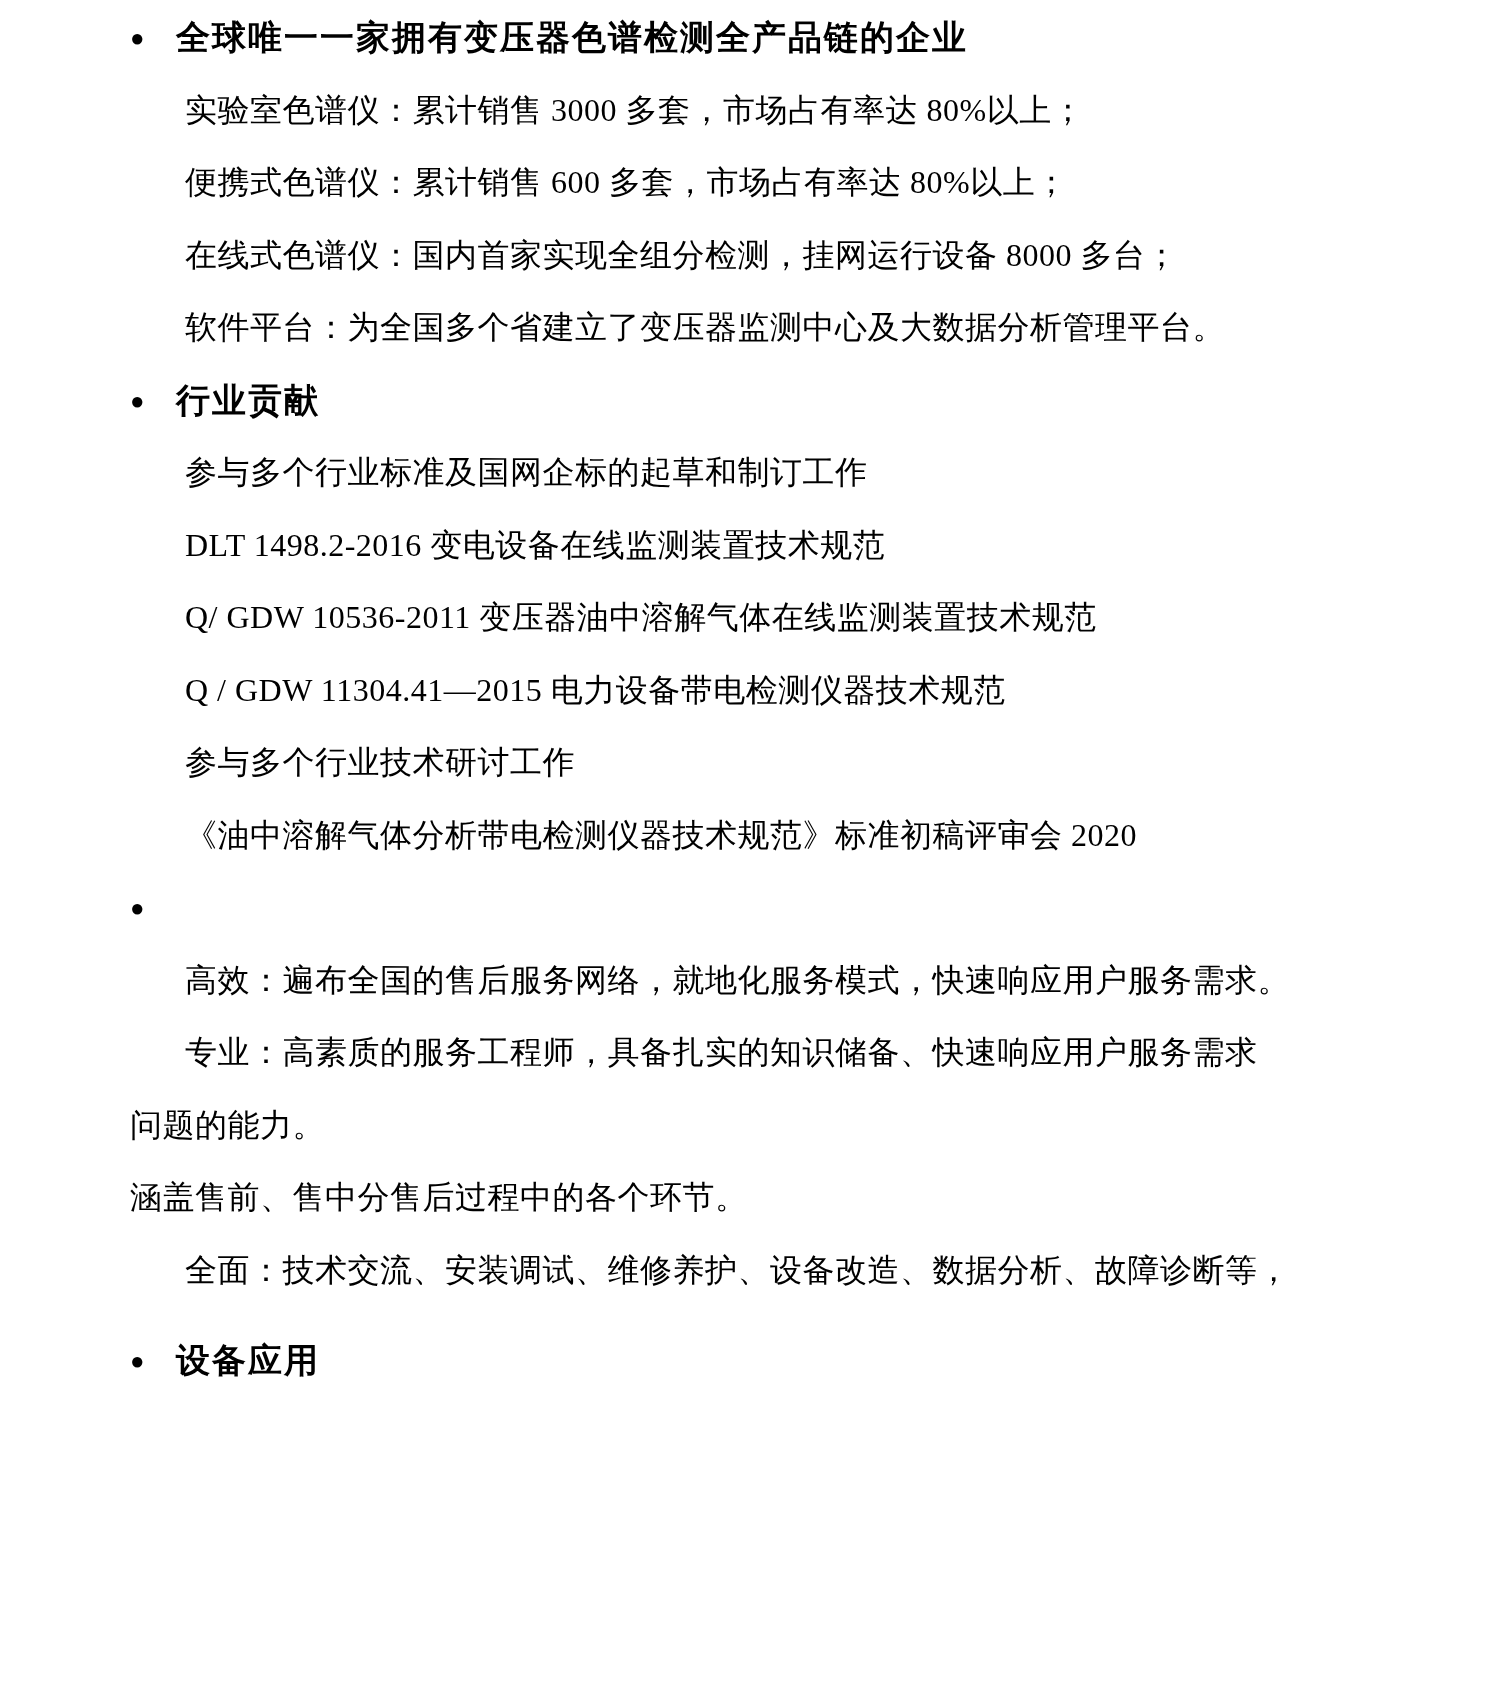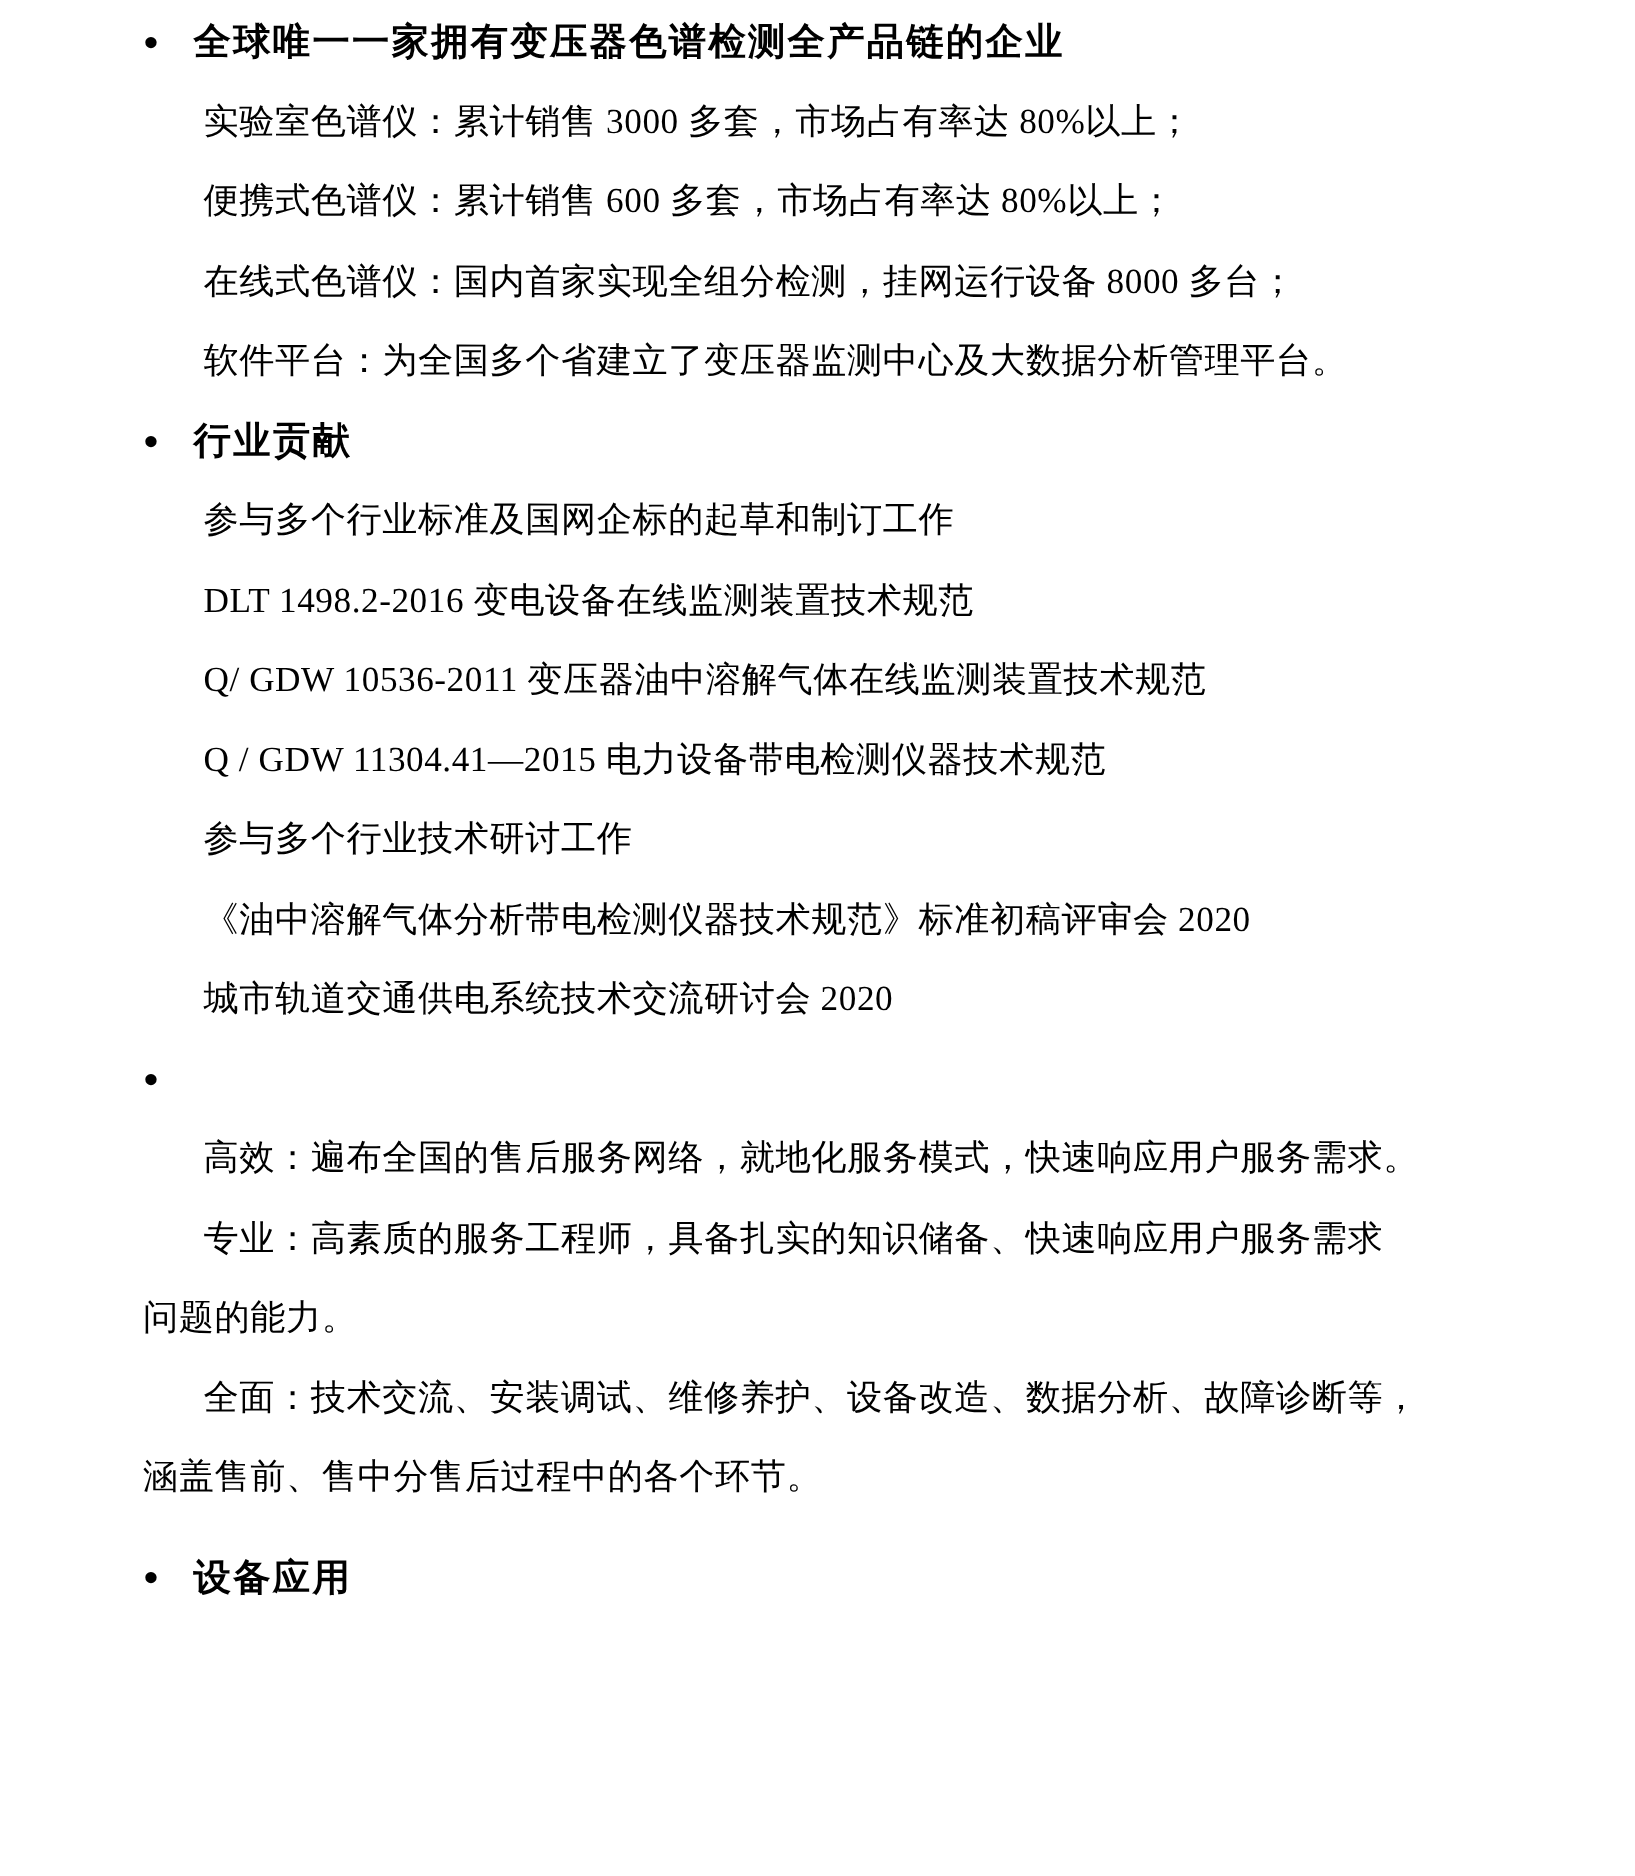--- a/index.html
+++ b/index.html
@@ -68,32 +68,31 @@
     <div class="row heading-row">
       <span class="dot">●</span>
       <span>行业贡献</span>
     </div>
     <div class="row line">参与多个行业标准及国网企标的起草和制订工作</div>
     <div class="row line">DLT 1498.2-2016  变电设备在线监测装置技术规范</div>
     <div class="row line">Q/ GDW 10536-2011  变压器油中溶解气体在线监测装置技术规范</div>
     <div class="row line">Q / GDW 11304.41—2015 电力设备带电检测仪器技术规范</div>
     <div class="row line">参与多个行业技术研讨工作</div>
     <div class="row line">《油中溶解气体分析带电检测仪器技术规范》标准初稿评审会 2020</div>
-    <div class="row line">城市轨道交通供电系统技术交流研讨会 2020</div>
   </section>
 
   <section>
     <div class="row heading-row">
       <span class="dot">●</span>
     </div>
     <div class="row line">高效：遍布全国的售后服务网络，就地化服务模式，快速响应用户服务需求。</div>
     <div class="row line">专业：高素质的服务工程师，具备扎实的知识储备、快速响应用户服务需求</div>
     <div class="row line flush">问题的能力。</div>
+    <div class="row line flush">涵盖售前、售中分售后过程中的各个环节。</div>
     <div class="row line">全面：技术交流、安装调试、维修养护、设备改造、数据分析、故障诊断等，</div>
-    <div class="row line flush">涵盖售前、售中分售后过程中的各个环节。</div>
   </section>
 
   <section class="sec-last">
     <div class="row heading-row">
       <span class="dot">●</span>
       <span>设备应用</span>
     </div>
   </section>
 
 </div>

